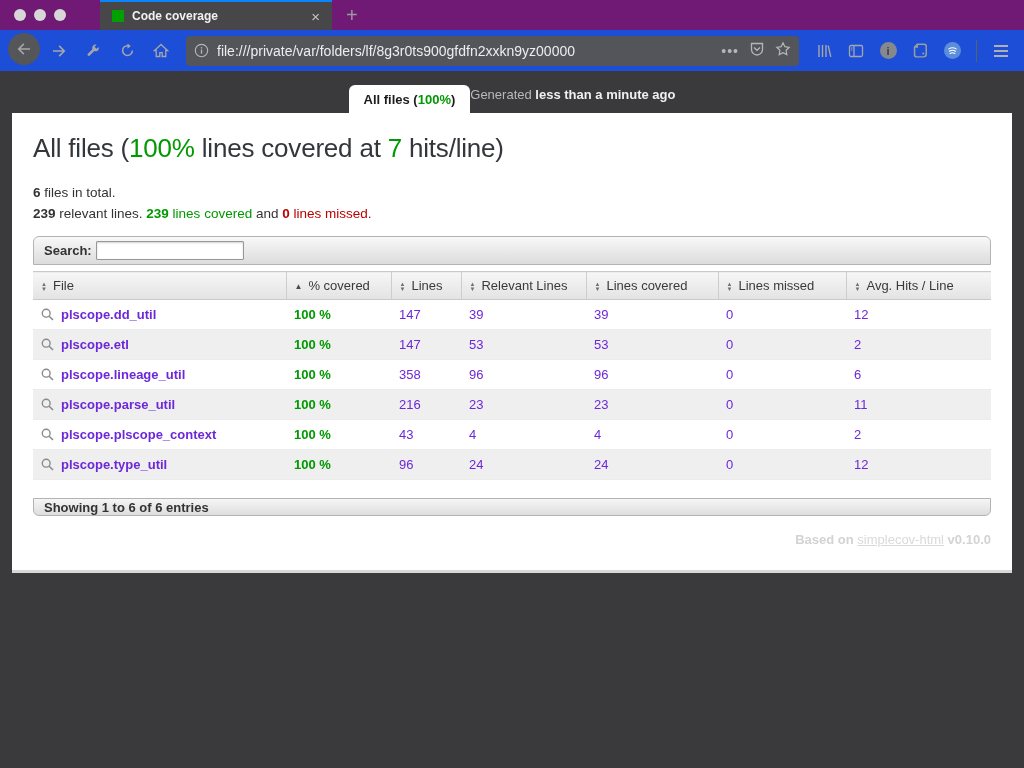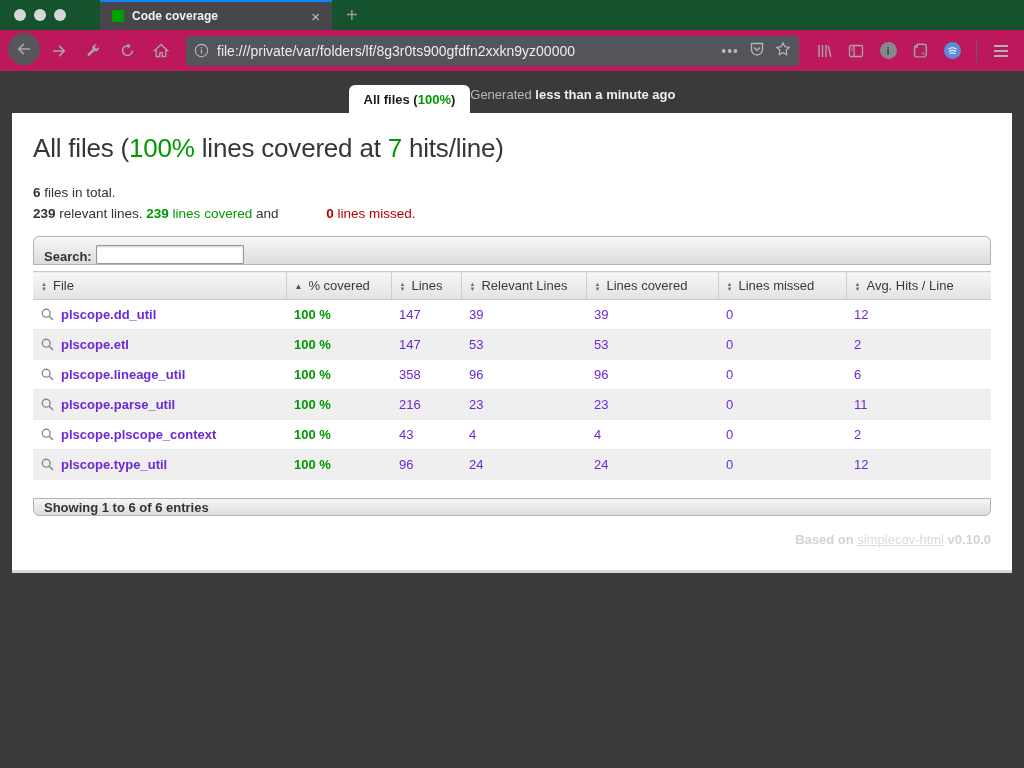--- a/index.html
+++ b/index.html
@@ -1,29 +1,29 @@
 <!DOCTYPE html>
 <html><head>
 <meta charset="utf-8">
 <style>
   * { margin:0; padding:0; box-sizing:border-box; }
   html,body { width:1024px; height:768px; overflow:hidden; }
   body { font-family:"Liberation Sans","DejaVu Sans",sans-serif; background:#3a3a3c; }
 
   
-  .titlebar { height:30px; background:#14532d; display:flex; align-items:stretch; position:relative; }
+  .titlebar { height:30px; background:#701a75; display:flex; align-items:stretch; position:relative; }
   .traffic-lights { display:flex; align-items:center; gap:8px; padding:0 14px; width:100px; }
   .traffic-lights span { width:12px; height:12px; border-radius:50%; background:#d7d7d7; }
   .tab { width:232px; background:#474749; border-top:2px solid #0a84ff; display:flex; align-items:center; padding:0 8px 0 12px; gap:8px; }
   .tab-favicon { width:12px; height:12px; background:#00a000; flex:none; }
   .tab-title { color:#f1f1f3; font-size:12px; font-weight:600; flex:1; white-space:nowrap; overflow:hidden; }
   .tab-close { color:#c3c3c5; font-size:15px; line-height:1; padding:2px 4px; cursor:default; }
   .new-tab { color:#9b9b9d; font-size:20px; font-weight:300; display:flex; align-items:center; padding:0 14px; }
 
-  .navbar { height:41px; background:#be185d; display:flex; align-items:center; padding:0 8px; gap:4px; }
+  .navbar { height:41px; background:#1d4ed8; display:flex; align-items:center; padding:0 8px; gap:4px; }
   .nav-icon { width:30px; height:30px; display:flex; align-items:center; justify-content:center; color:#a6a6a8; flex:none; }
   .back-circle { width:32px; height:32px; border-radius:50%; background:#55565a; display:flex; align-items:center; justify-content:center; color:#a6a6a8; margin-top:-4px; flex:none; }
   .nav-icon svg, .back-circle svg { display:block; }
 
   .urlbar { flex:1; height:30px; background:#53555a; border-radius:4px; margin:0 6px; display:flex; align-items:center; padding:0 8px; min-width:0; }
   .url-info { color:#b6b6b8; flex:none; margin-right:8px; display:flex; }
   .url-text { position:relative; flex:1; color:#ededf0; font-size:14px; white-space:nowrap; overflow:hidden; min-width:0; }
   .url-fade { position:absolute; top:0; right:0; width:46px; height:100%; background:linear-gradient(to right, rgba(83,85,90,0), #53555a); }
   .url-actions { display:flex; align-items:center; gap:10px; flex:none; color:#b6b6b8; margin-left:6px; }
 
@@ -42,23 +42,23 @@
   .generated { font-size:13px; color:#b9b9bb; padding-bottom:11px; }
   .generated b { color:#f0f0f1; }
 
   .panel { background:#fff; margin:0 12px; height:460px; padding:10px 21px 0; border-bottom:3px solid #d8d8d8; }
 
   h1 { font-size:26px; font-weight:400; color:#33363b; letter-spacing:-0.2px; margin:10px 0 18px; }
   h1 .green { color:#009900; }
 
   .stats { font-size:13.5px; color:#333; line-height:21px; }
   .stats .green { color:#009900; }
-  .stats .red { color:#bb0000;margin-left:44px; }
-
-  .searchbar { margin-top:12px; height:29px; background:linear-gradient(#f8f8f8,#dcdcdc); border:1px solid #b3b3b3; border-radius:6px 6px 0 0; display:flex; align-items:flex-end; padding:0 10px; gap:4px; }
+  .stats .red { color:#bb0000; }
+
+  .searchbar { margin-top:12px; height:29px; background:linear-gradient(#f8f8f8,#dcdcdc); border:1px solid #b3b3b3; border-radius:6px 6px 0 0; display:flex; align-items:center; padding:0 10px; gap:4px; }
   .searchbar label { font-size:13px; font-weight:bold; color:#333; }
   .searchbar input { width:148px; height:19px; border:1px solid #979797; border-radius:1px; box-shadow:inset 0 1px 2px rgba(0,0,0,.18); font-size:12px; padding:0 4px; outline:none; }
 
   table { width:100%; border-collapse:collapse; table-layout:fixed; margin-top:6px; }
   thead th { background:linear-gradient(#f6f6f6,#e3e3e3); border-top:1px solid #c9c9c9; border-bottom:1px solid #c9c9c9; font-size:13px; font-weight:400; color:#3a3a3a; text-align:left; padding:6px 8px; white-space:nowrap; overflow:hidden; cursor:pointer; }
   thead th + th { border-left:1px solid #cdcdcd; }
   .sort { display:inline-flex; flex-direction:column; vertical-align:middle; margin-right:6px; color:#6f6f6f; }
   .sort i { font-style:normal; font-size:6px; line-height:5px; }
   .sort.asc { color:#4a4a4a; }
   .sort.asc i { font-size:8px; line-height:8px; }

